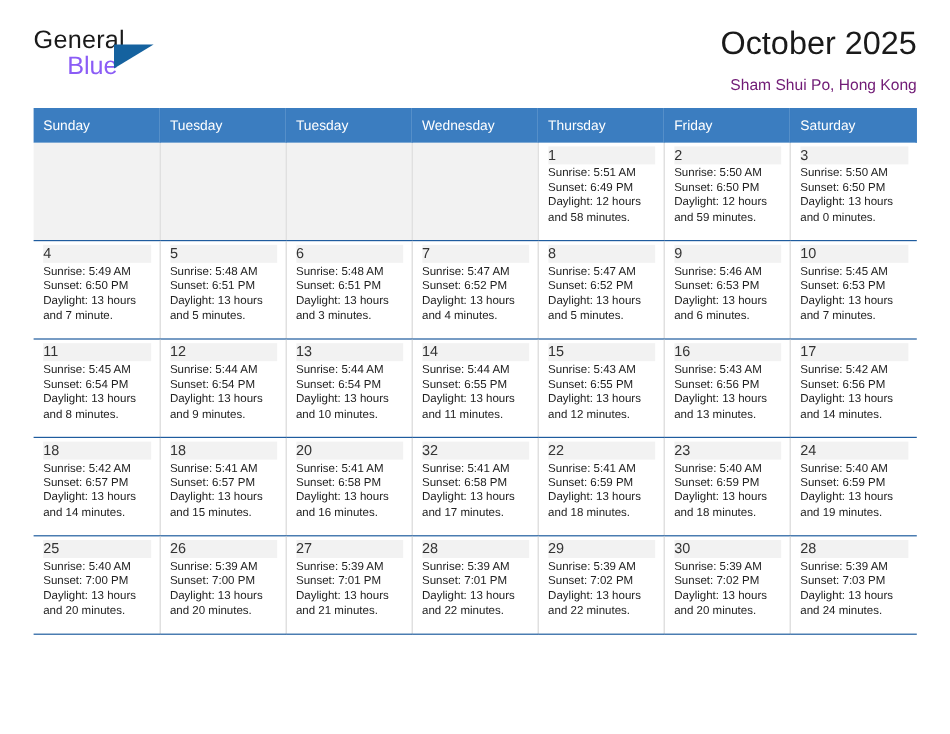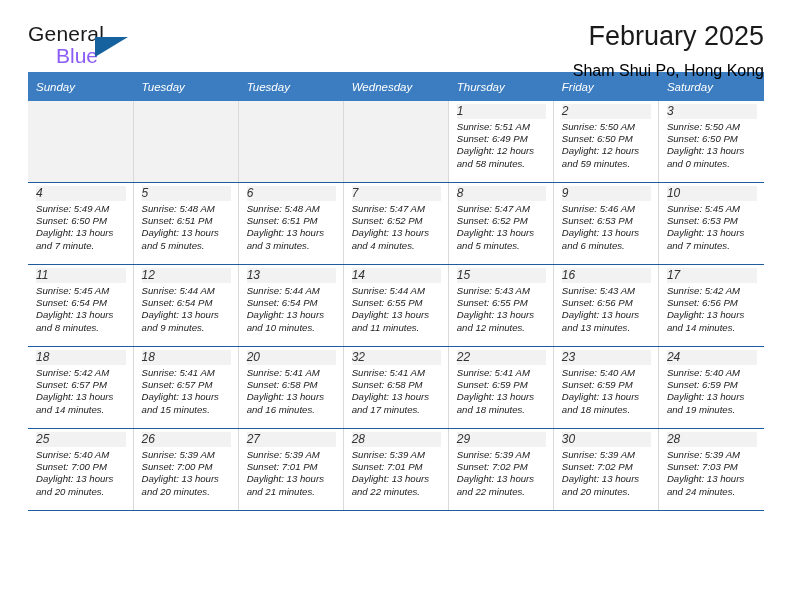--- a/index.html
+++ b/index.html
@@ -63,32 +63,31 @@
     text-align: right;
     padding-top: 2px;
   }
   .cal-title {
     font-size: 27px;
     font-weight: normal;
     color: #1a1a1a;
     line-height: 32px;
   }
   .cal-subtitle {
-    font-size: 16px;
-    color: #000000;
+    font-size: 13px;
+    color: #701a75;
     line-height: 18px;
     margin-top: 10px;
   }
   
   .calendar {
-    margin-top: 0;
+    margin-top: 18px;
     width: 736px;
     border-collapse: collapse;
     table-layout: fixed;
-    font-style: italic;
   }
   .calendar th {
     background: #3b7dc0;
     color: #ffffff;
     font-size: 11.5px;
     font-weight: normal;
     text-align: left;
     padding: 5px 0 5px 8px;
     height: 19px;
     border-right: 1px solid #3b7dc0;
@@ -137,21 +136,21 @@
 
 <div class="page">
 
   <div class="header">
     <div class="brand">
       <span class="brand-general">General</span>
       <span class="brand-triangle"></span>
       <span class="brand-blue">Blue</span>
     </div>
     <div class="title-block">
-      <div class="cal-title">February 2025</div>
+      <div class="cal-title">October 2025</div>
       <div class="cal-subtitle">Sham Shui Po, Hong Kong</div>
     </div>
   </div>
 
   <table class="calendar">
     <thead>
       <tr>
         <th>Sunday</th>
         <th>Tuesday</th>
         <th>Tuesday</th>

